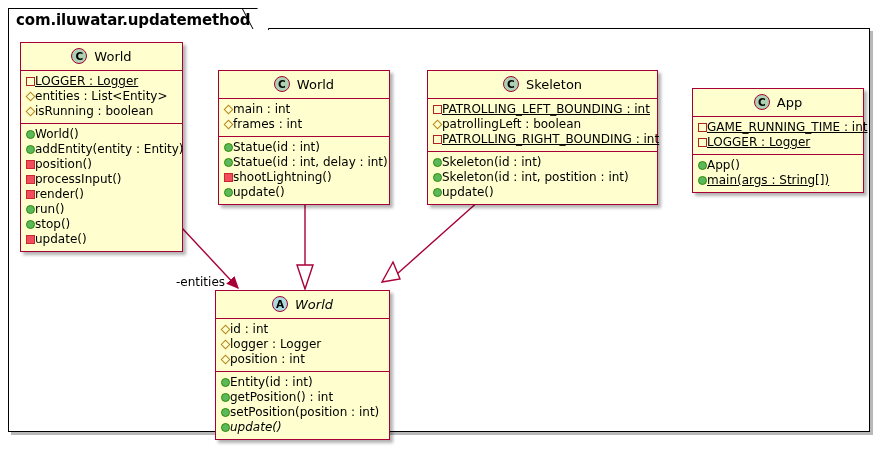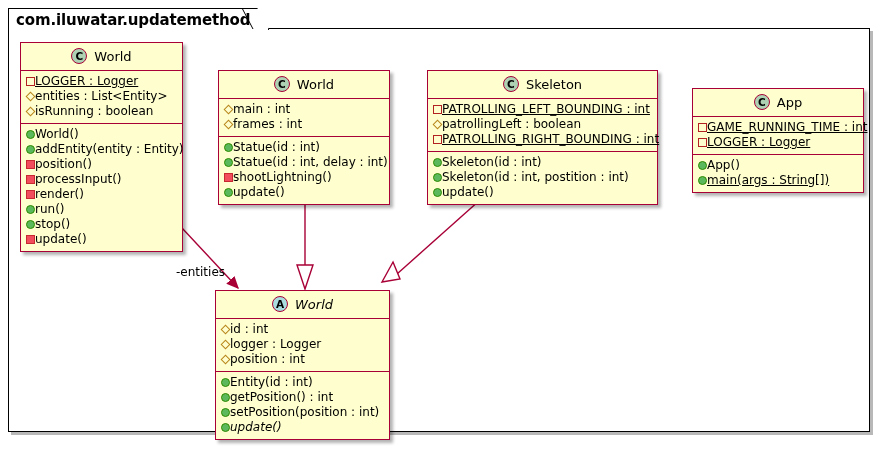--- a/index.html
+++ b/index.html
@@ -123,21 +123,21 @@
   #connectors {
     position: absolute;
     left: 0; top: 0;
     width: 890px; height: 449px;
     z-index: 1;
     pointer-events: none;
   }
   #edge-label-entities {
     position: absolute;
     left: 176px;
-    top: 265px;
+    top: 275px;
     font-size: 12px;
     color: #000000;
     white-space: nowrap;
     z-index: 2;
   }
 </style>
 </head>
 <body>
 
 <div id="package-frame"></div>

